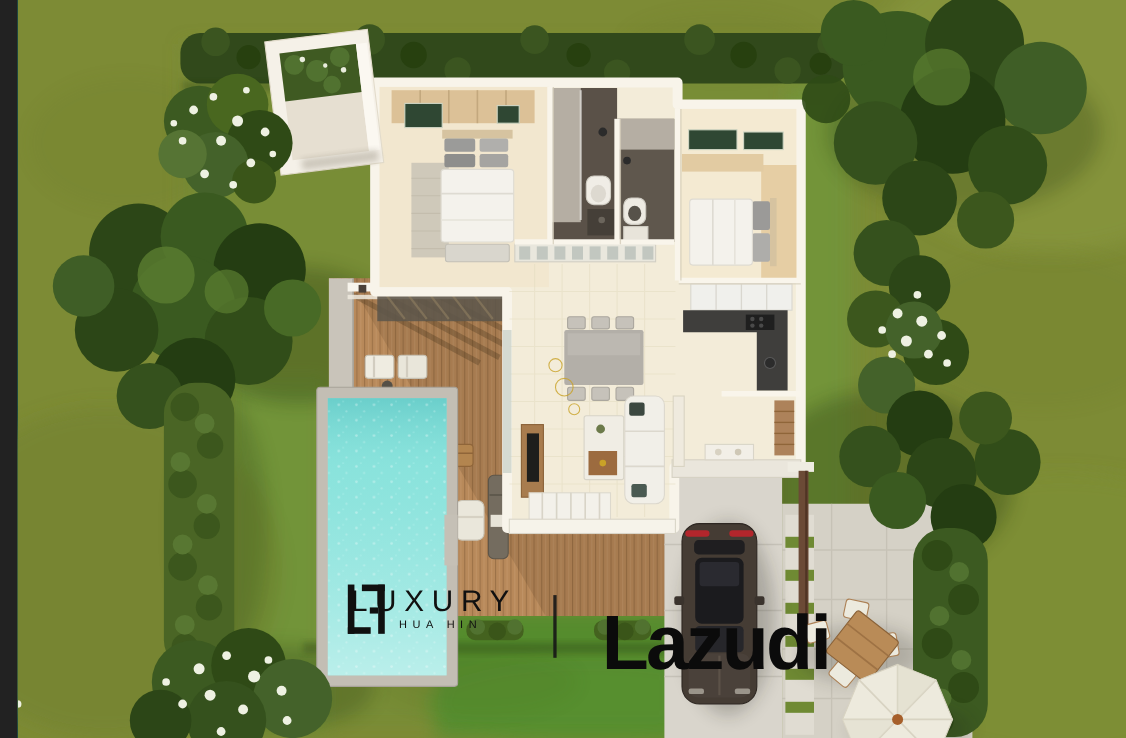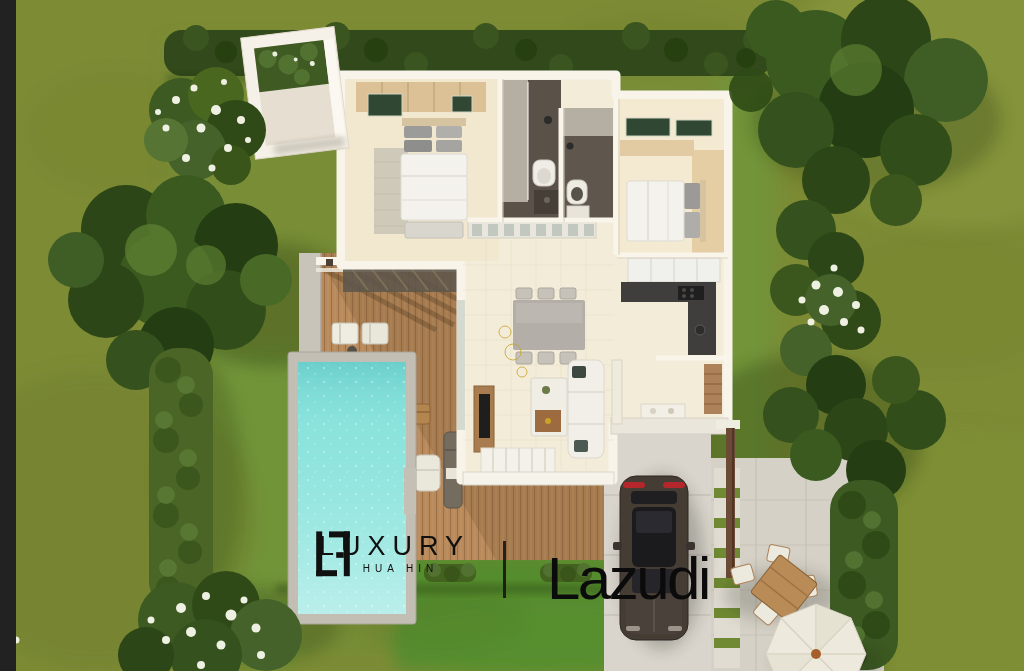--- a/index.html
+++ b/index.html
@@ -9,21 +9,21 @@
   
   .wm-luxury{position:absolute;left:297px;top:531px;width:156px;
     display:flex;flex-direction:column;align-items:center;color:#101010;z-index:5;}
   .wm-luxury .mono{width:40px;height:52px;}
   .wm-brand{font-size:27px;font-weight:400;letter-spacing:7px;padding-left:7px;
     line-height:1.15;white-space:nowrap;}
   .wm-sub{font-size:10px;font-weight:400;letter-spacing:5px;padding-left:19px;
     margin-top:1px;white-space:nowrap;}
   .wm-divider{position:absolute;left:487px;top:541px;width:3px;height:57px;
     background:#161616;opacity:.9;z-index:5;}
-  .wm-lazudi{position:absolute;left:531px;top:549px;font-size:60px;font-weight:400;
+  .wm-lazudi{position:absolute;left:531px;top:549px;font-size:70px;font-weight:700;
     letter-spacing:-2.5px;color:#0b0b0b;line-height:1;z-index:5;white-space:nowrap;}
 </style>
 </head>
 <body>
 
 <div class="stage">
 <svg width="1024" height="671" viewBox="0 0 1024 671">
   <defs>
     <filter id="soft" x="-40%" y="-40%" width="180%" height="180%">
           <feGaussianBlur stdDeviation="8"></feGaussianBlur>

